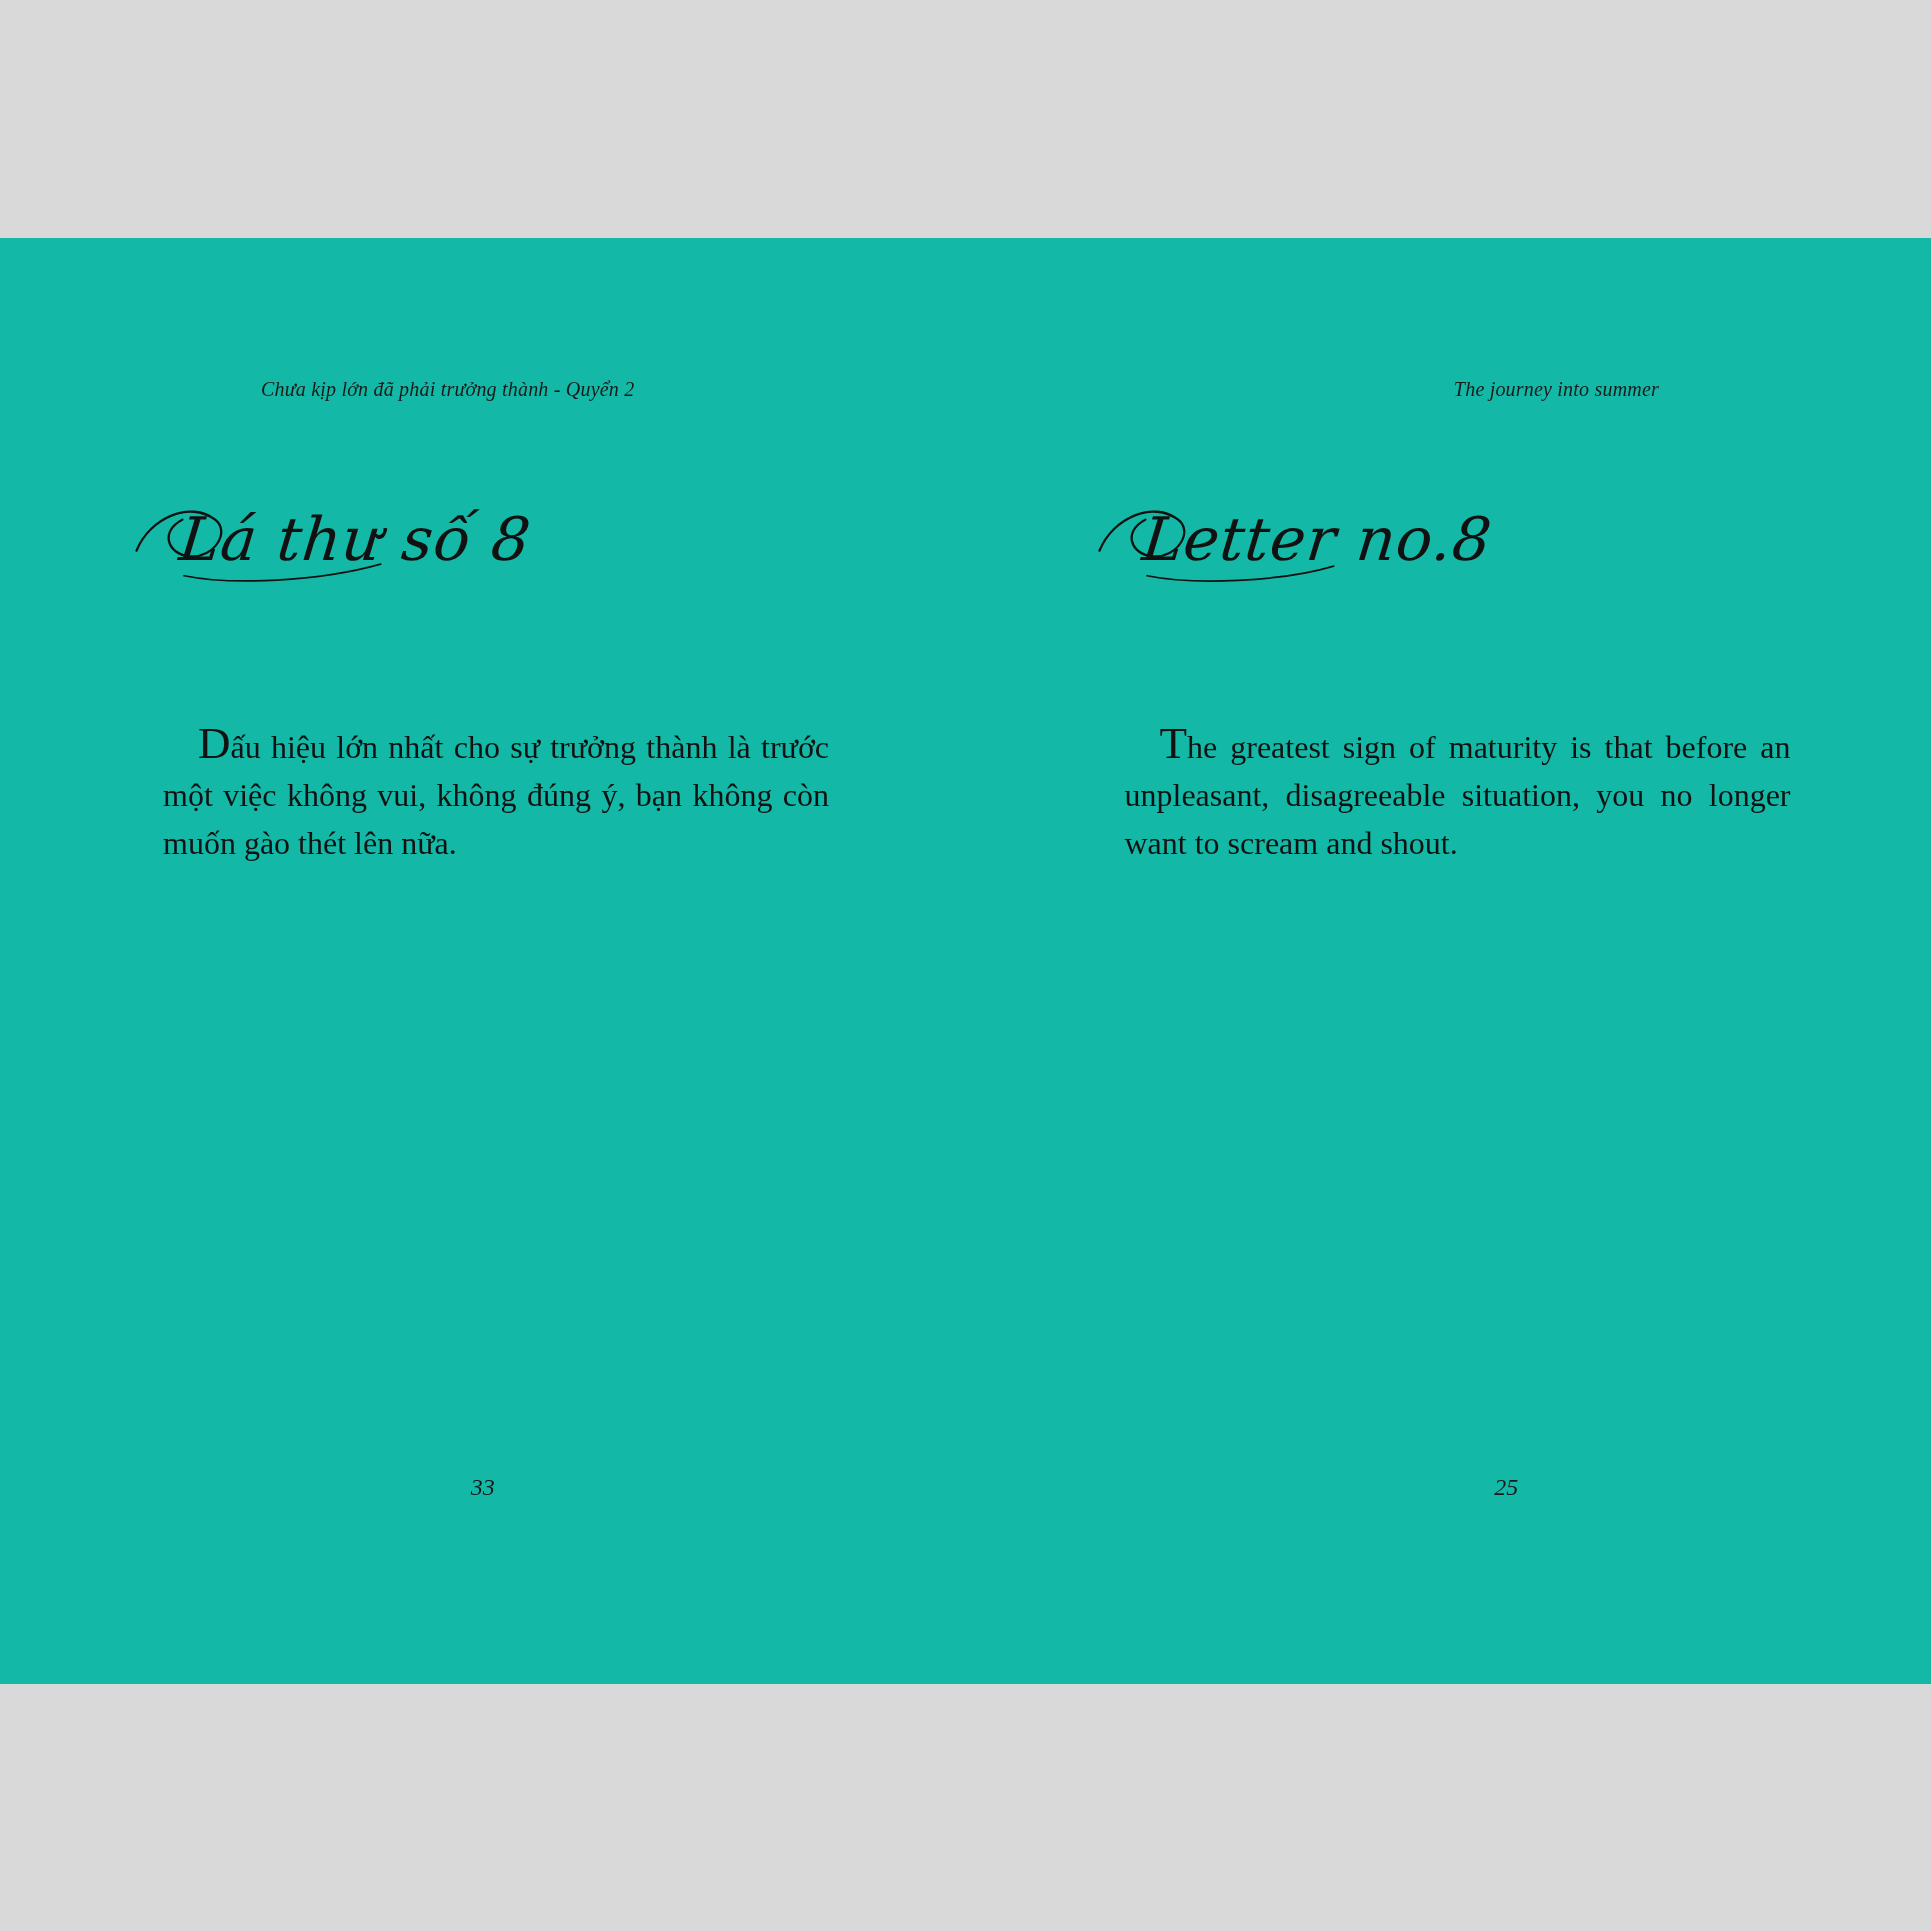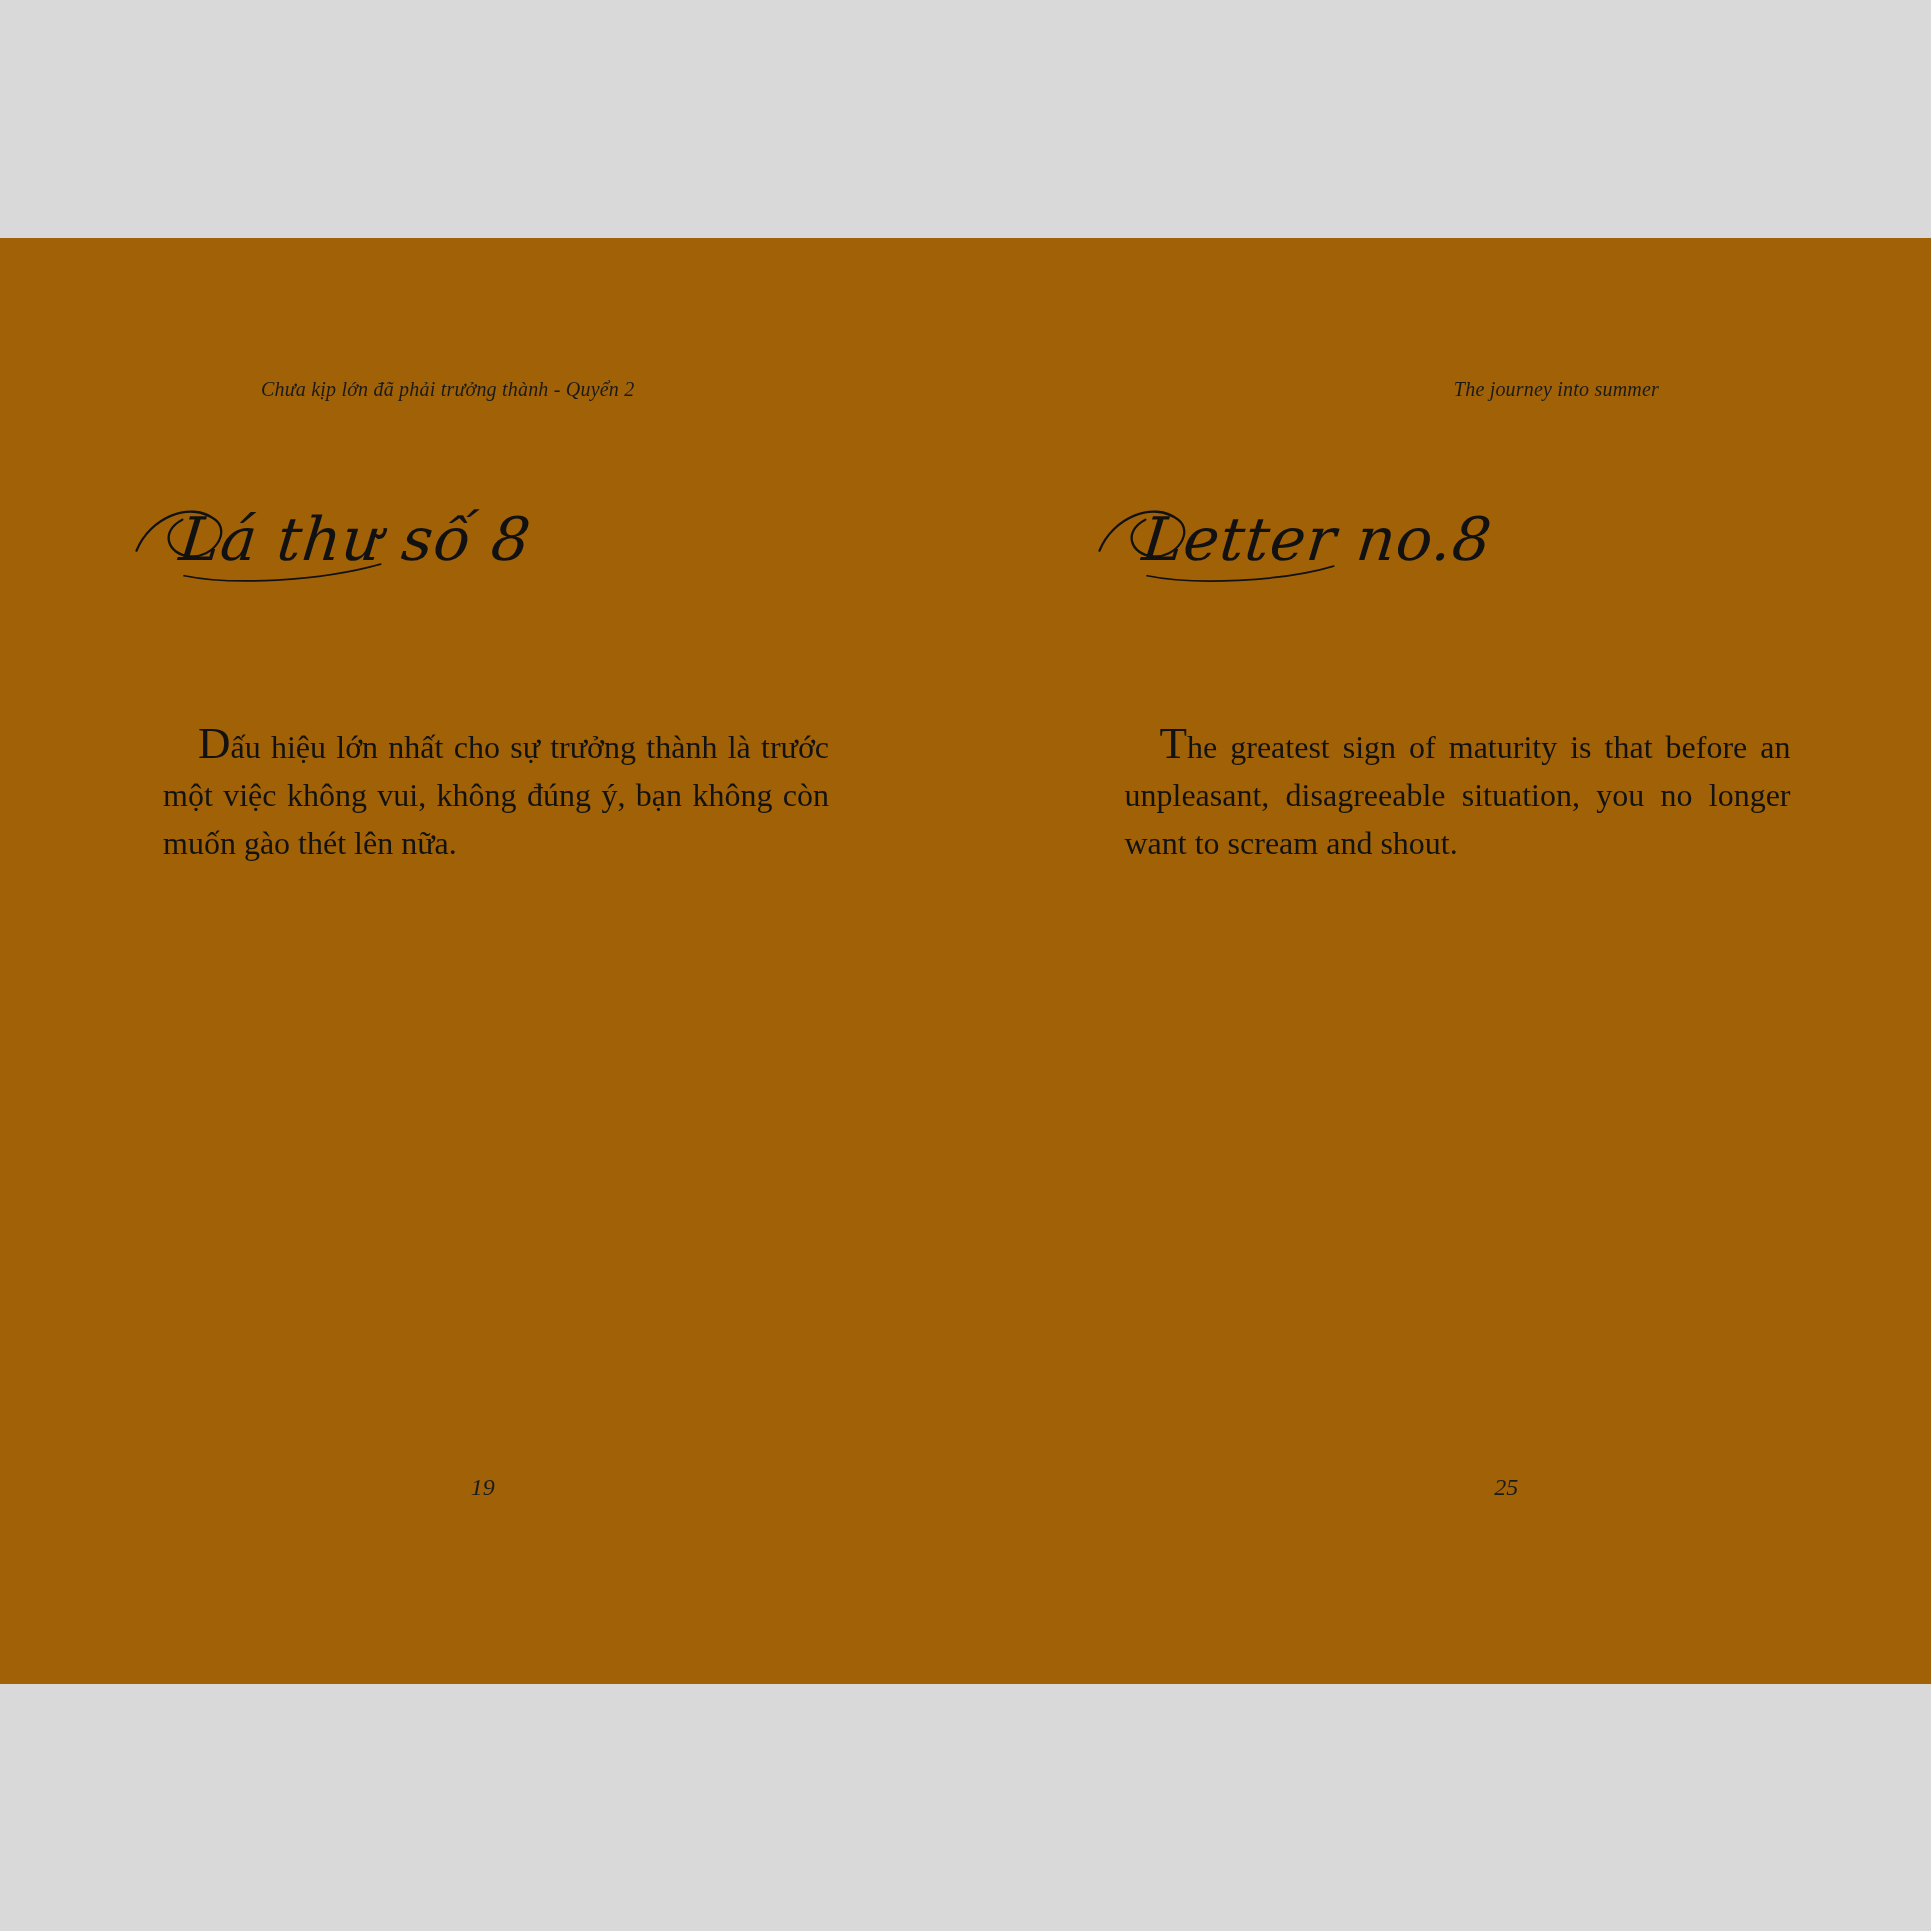--- a/index.html
+++ b/index.html
@@ -12,21 +12,21 @@
     background: #d9d9d9;
     font-family: "Liberation Serif", serif;
     overflow: hidden;
   }
   .book-spread {
     position: absolute;
     left: 0;
     top: 238px;
     width: 1931px;
     height: 1446px;
-    background: #a16207;
+    background: #14b8a6;
     box-sizing: border-box;
   }
   .pages {
     display: flex;
     width: 100%;
     height: 100%;
   }
   .page {
     width: 50%;
     height: 100%;
@@ -133,21 +133,21 @@
           <path d="M8 72 C 18 38, 58 20, 86 40 C 104 53, 88 80, 64 78 C 40 76, 30 52, 52 40" fill="none" stroke="#111111" stroke-width="2.4" stroke-linecap="round"></path>
           <path d="M60 98 C 110 108, 200 104, 262 86" fill="none" stroke="#111111" stroke-width="1.8" stroke-linecap="round"></path>
         </svg>
         <span>Lá thư số 8</span>
       </div>
 
       <div class="body-block body-left">
         <p class="para dropcap-para">Dấu hiệu lớn nhất cho sự trưởng thành là trước một việc không vui, không đúng ý, bạn không còn muốn gào thét lên nữa.</p>
       </div>
 
-      <div class="folio folio-left">19</div>
+      <div class="folio folio-left">33</div>
     </div>
 
     <div class="page page-right">
       <div class="running-head running-head-right">The journey into summer</div>
 
       <div class="letter-title letter-title-right">
         <svg class="title-swash" width="290" height="116" viewBox="0 0 300 120" style="left:-50px; top:-23px;">
           <path d="M8 72 C 18 38, 58 20, 86 40 C 104 53, 88 80, 64 78 C 40 76, 30 52, 52 40" fill="none" stroke="#111111" stroke-width="2.4" stroke-linecap="round"></path>
           <path d="M60 98 C 110 108, 200 104, 252 88" fill="none" stroke="#111111" stroke-width="1.8" stroke-linecap="round"></path>
         </svg>

